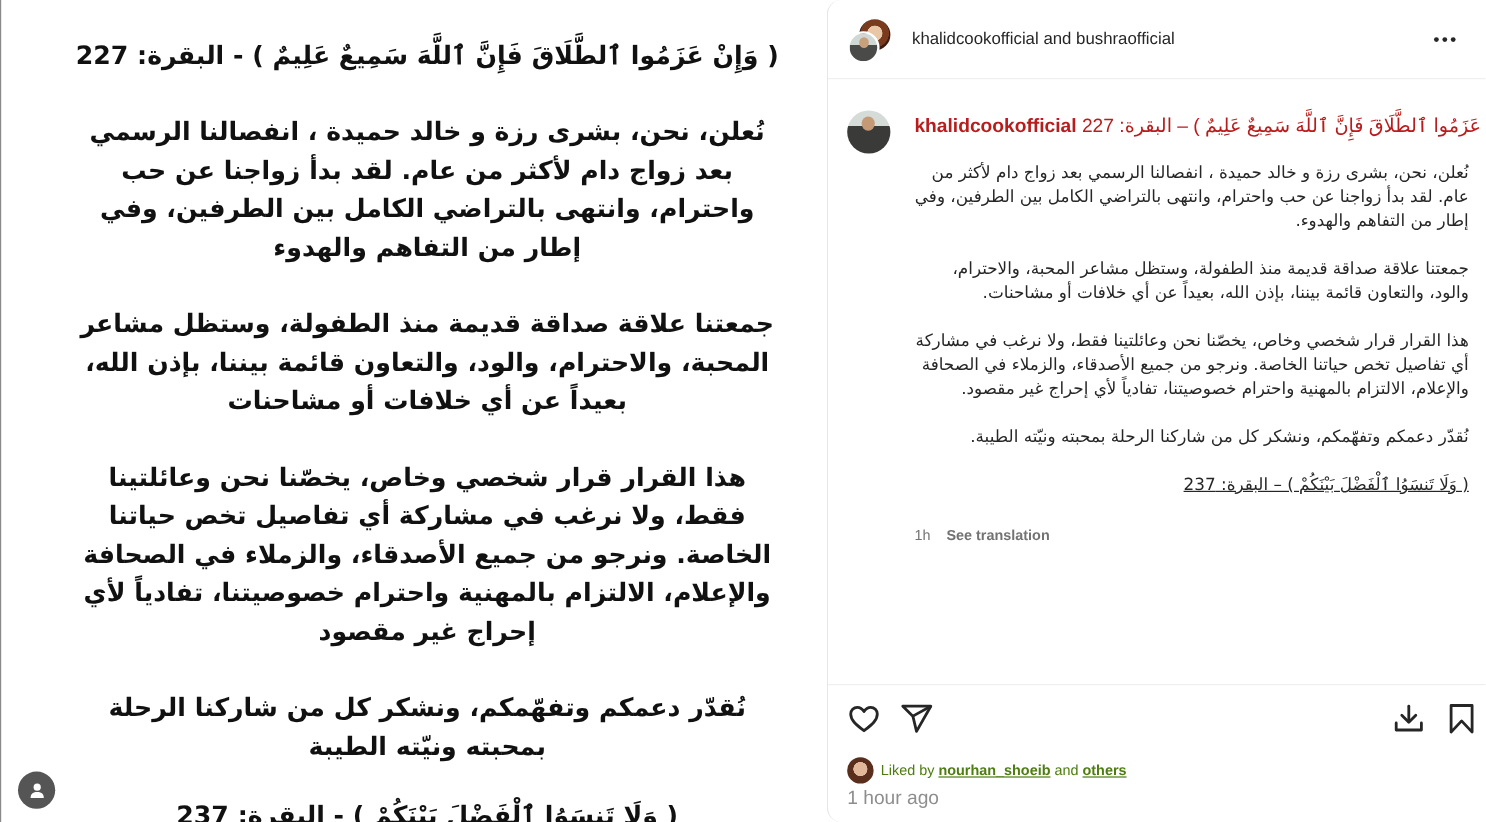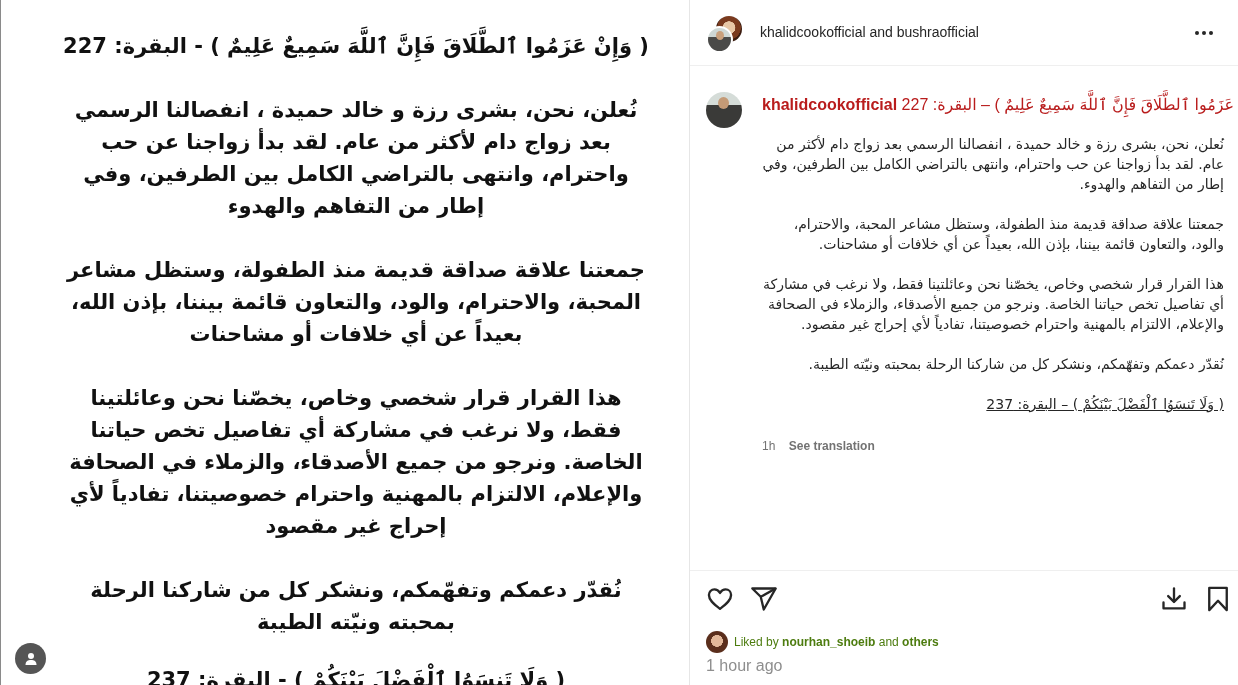--- a/index.html
+++ b/index.html
@@ -20,21 +20,21 @@
     .media-text .para { display: block; margin-top: 32px; }
     .media-text .verse-last { display: block; margin-top: 26px; }
 
     .user-tag-btn {
       position: absolute; left: 14px; top: 643px; width: 31px; height: 31px;
       border-radius: 50%; background: #555; display: flex; align-items: center; justify-content: center;
     }
 
     .panel {
       position: absolute; left: 689px; top: 0; width: 549px; height: 685px;
-      border-left: 1px solid #e6e6e6; background: #fff;
+      border-left: 1px solid #e6e6e6; background: #fff; border-radius: 12px;
     }
     .panel-header {
       height: 66px; border-bottom: 1px solid #efefef; position: relative;
     }
     .avatar-stack { position: absolute; left: 14px; top: 14px; width: 40px; height: 40px; }
     .av { position: absolute; border-radius: 50%; overflow: hidden; }
     .av-back { left: 12px; top: 2px; width: 26px; height: 26px;
       background: radial-gradient(circle at 50% 45%, #e8c7a6 0 32%, #7a3a1e 34% 60%, #3b1c10 62%); }
     .av-front { left: 2px; top: 12px; width: 27px; height: 27px; border: 2px solid #fff;
       background: linear-gradient(180deg, #cfd8d5 0 40%, #4a4a48 40% 100%); }
@@ -60,21 +60,21 @@
     .cap-body p { margin-bottom: 20px; }
     .cap-body p.last { margin-bottom: 10px; margin-top: 0; text-decoration: underline; }
     .cap-meta { position: absolute; left: 72px; top: 373px; font-size: 12px; color: #737373; font-family: "Liberation Sans", sans-serif; text-align: right; }
     .cap-meta .see-translation { margin-left: 10px; font-weight: bold; color: #737373; cursor: pointer; }
 
     .actions { position: absolute; left: 0; top: 583px; width: 549px; height: 34px; }
     .actions .icon { position: absolute; top: 2px; width: 28px; height: 28px; cursor: pointer; }
     .likes { position: absolute; left: 16px; top: 631px; display: flex; align-items: center; font-size: 12px; color: #4d7c0f; font-family: "Liberation Sans", sans-serif; }
     .likes .mini-av { width: 22px; height: 22px; border-radius: 50%; margin-right: 6px;
       background: radial-gradient(circle at 50% 45%, #e2b89a 0 35%, #5a2e1c 37% 100%); }
-    .likes b { font-weight: bold; }
+    .likes b { font-weight: bold; text-decoration: underline; }
     .timestamp { position: absolute; left: 16px; top: 657px; font-size: 16px; color: #8e8e8e; font-family: "Liberation Sans", sans-serif; }
   </style>
 </head>
 <body>
 
 <div class="media">
   <div class="media-text">
     <span class="verse">( وَإِنْ عَزَمُوا ٱلطَّلَاقَ فَإِنَّ ٱللَّهَ سَمِيعٌ عَلِيمٌ ) - البقرة: 227</span>
     <span class="para">نُعلن، نحن، بشرى رزة و خالد حميدة ، انفصالنا الرسمي بعد زواج دام لأكثر من عام. لقد بدأ زواجنا عن حب واحترام، وانتهى بالتراضي الكامل بين الطرفين، وفي إطار من التفاهم والهدوء</span>
     <span class="para">جمعتنا علاقة صداقة قديمة منذ الطفولة، وستظل مشاعر المحبة، والاحترام، والود، والتعاون قائمة بيننا، بإذن الله، بعيداً عن أي خلافات أو مشاحنات</span>

